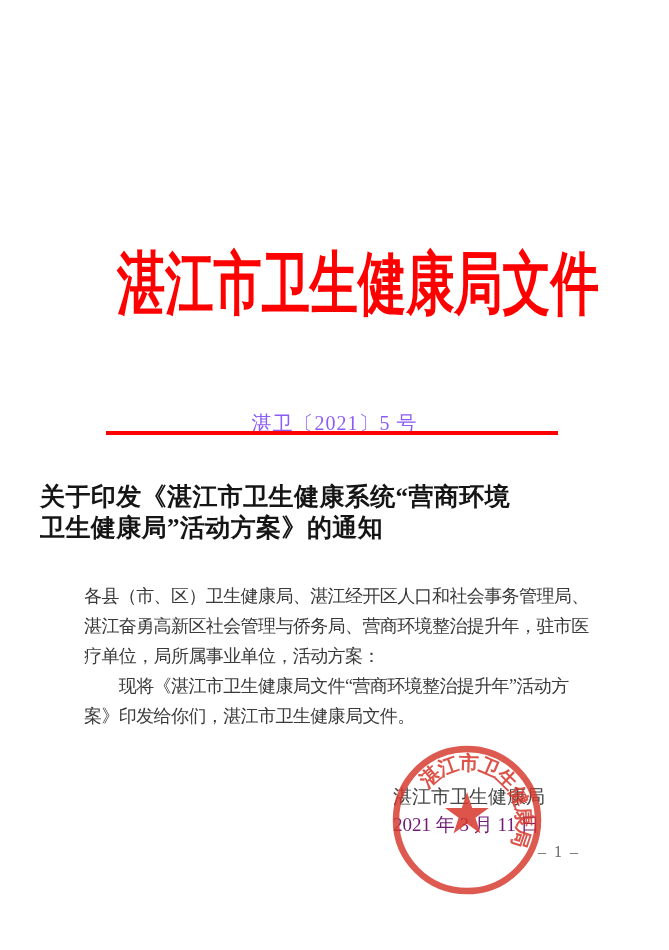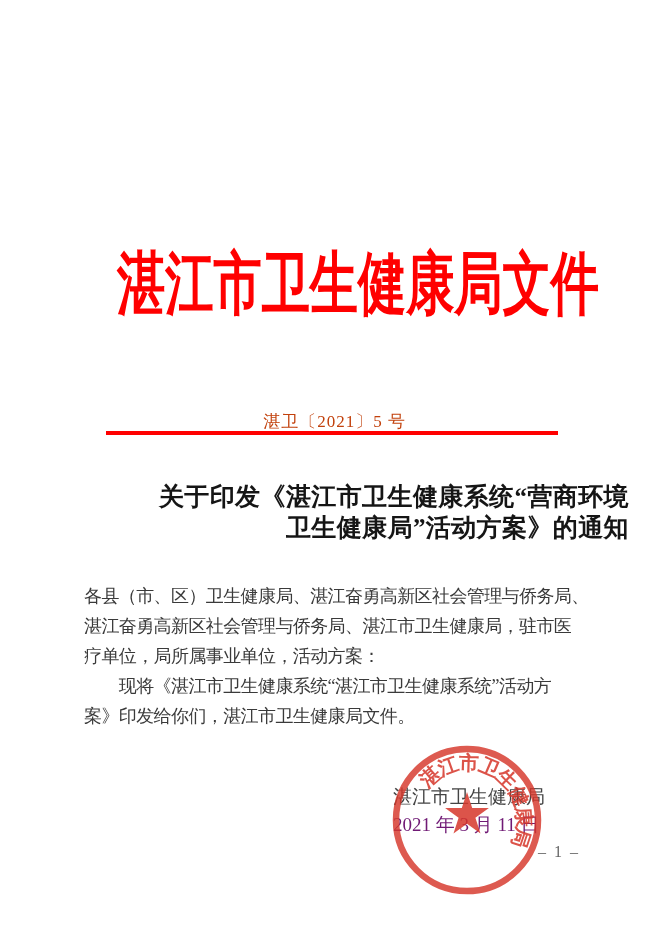--- a/index.html
+++ b/index.html
@@ -35,42 +35,42 @@
     line-height: 1.0;
   }
 
   
   .doc-number {
     position: absolute;
     top: 410px;
     left: 0;
     width: 100%;
     text-align: center;
-    font-size: 17px;
-    color: #c2410c;
+    font-size: 20px;
+    color: #8b5cf6;
     letter-spacing: 1px;
   }
 
   
   .red-rule {
     position: absolute;
     top: 431px;
     left: 106px;
     width: 452px;
     height: 4px;
     background: #ff0000;
   }
 
   
   .notice-title {
     position: absolute;
     top: 481px;
     left: 40px;
     width: 589px;
-    text-align: right;
+    text-align: left;
     font-size: 25px;
     font-weight: bold;
     color: #151515;
     line-height: 31px;
     letter-spacing: 0.4px;
   }
 
   
   .body-text {
     position: absolute;
@@ -138,24 +138,24 @@
   <div class="doc-number">湛卫〔2021〕5 号</div>
 
   <div class="red-rule"></div>
 
   <div class="notice-title">
     <div>关于印发《湛江市卫生健康系统“营商环境</div>
     <div>卫生健康局”活动方案》的通知</div>
   </div>
 
   <div class="body-text">
-    <div class="body-line">各县（市、区）卫生健康局、湛江奋勇高新区社会管理与侨务局、</div>
-    <div class="body-line">湛江奋勇高新区社会管理与侨务局、湛江市卫生健康局，驻市医</div>
+    <div class="body-line">各县（市、区）卫生健康局、湛江经开区人口和社会事务管理局、</div>
+    <div class="body-line">湛江奋勇高新区社会管理与侨务局、营商环境整治提升年，驻市医</div>
     <div class="body-line">疗单位，局所属事业单位，活动方案：</div>
-    <div class="body-line">　　现将《湛江市卫生健康系统“湛江市卫生健康系统”活动方</div>
+    <div class="body-line">　　现将《湛江市卫生健康局文件“营商环境整治提升年”活动方</div>
     <div class="body-line">案》印发给你们，湛江市卫生健康局文件。</div>
   </div>
 
   <div class="signature">湛江市卫生健康局</div>
 
   <div class="sign-date">2021 年 3 月 11 日</div>
 
   <div class="page-number">– 1 –</div>
 
   <svg class="seal" viewBox="0 0 170 170">

